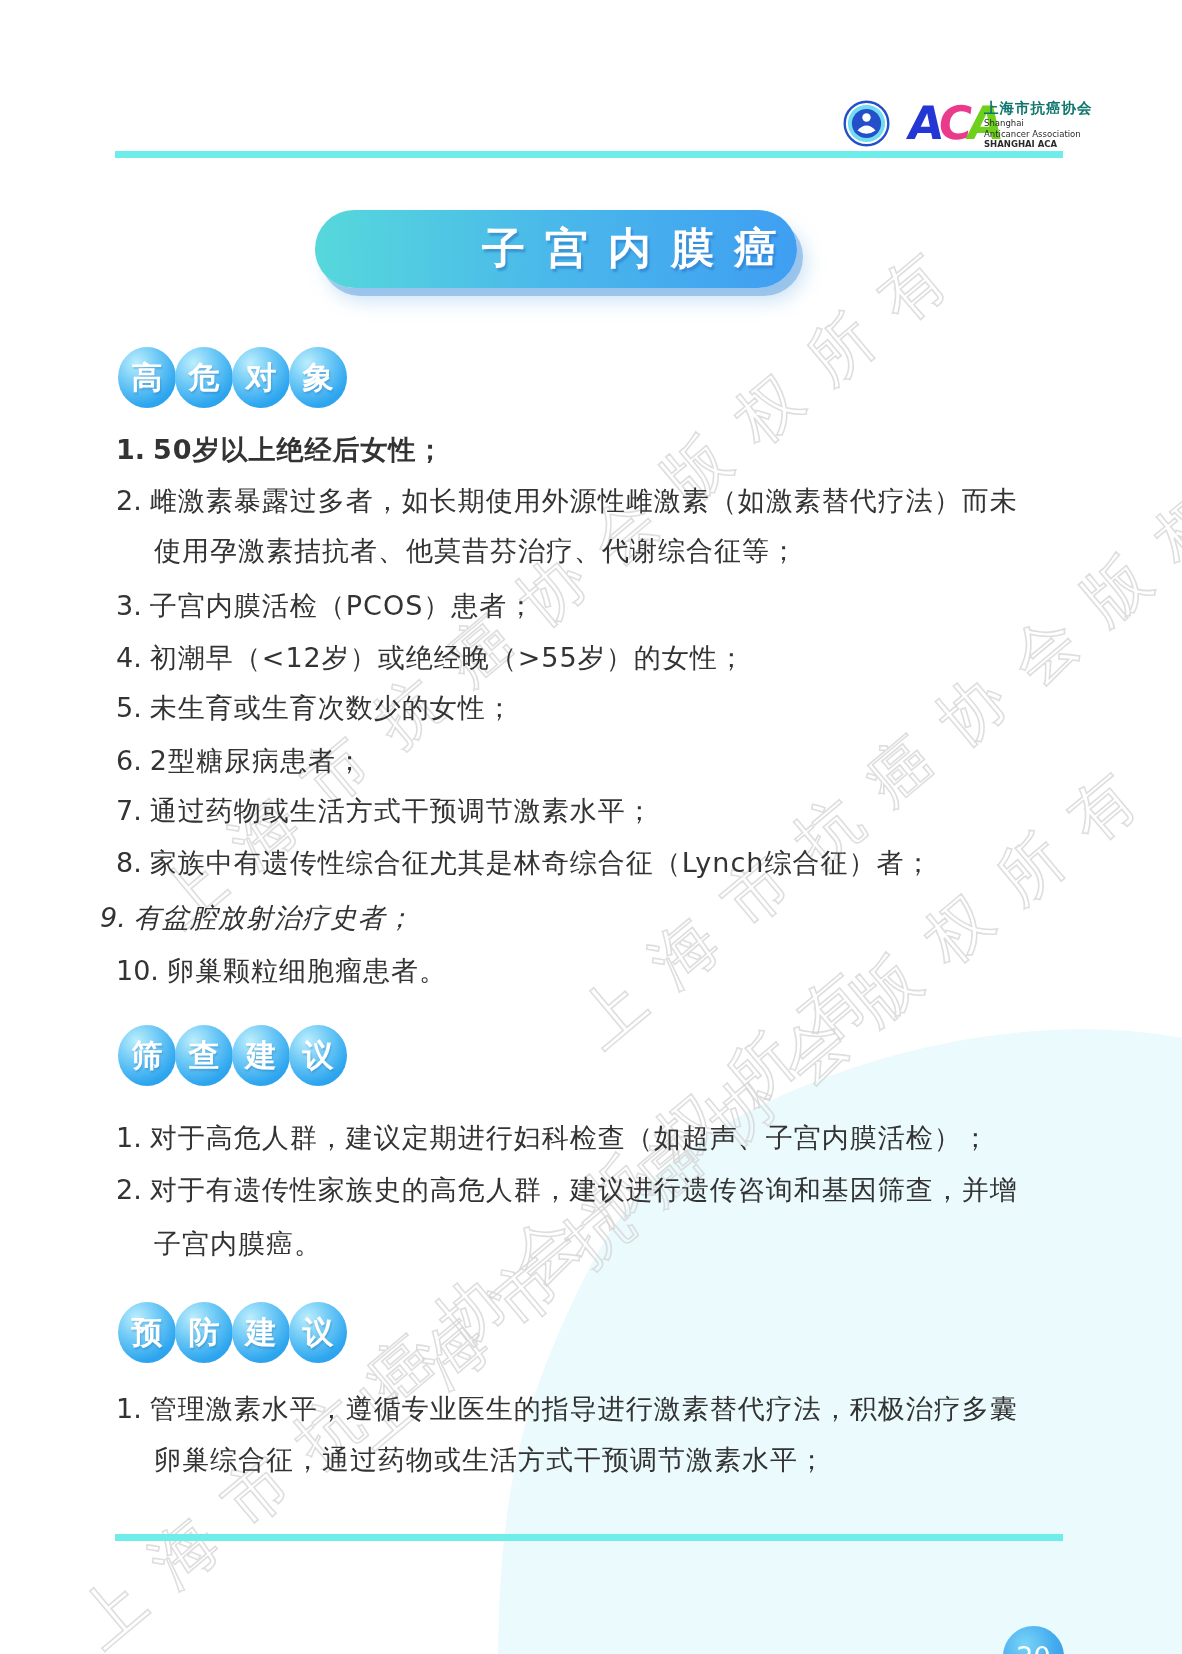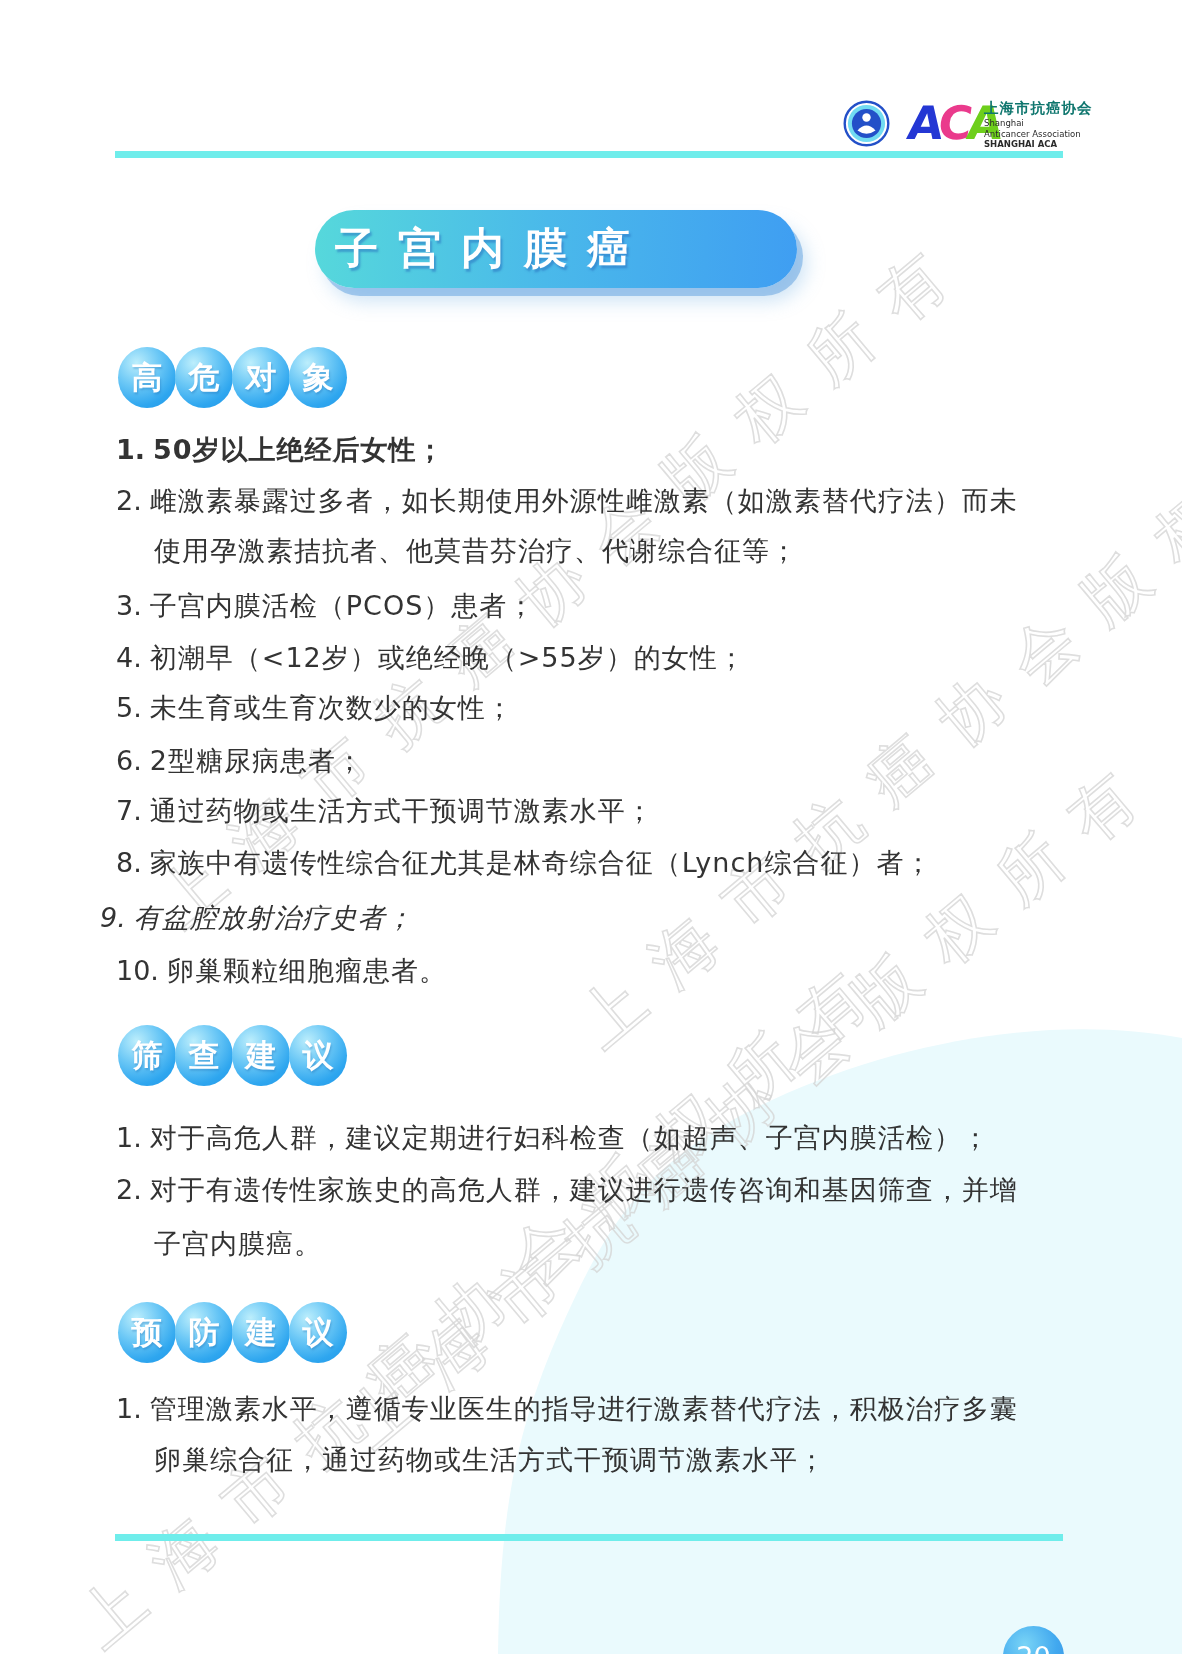--- a/index.html
+++ b/index.html
@@ -30,21 +30,21 @@
   .org-text { position:absolute; left:984px; top:99px; }
   .org-cn { font-size:14.5px; font-weight:bold; color:#0f766e; letter-spacing:1px; }
   .org-en { font-size:8.5px; color:#2a2a2a; line-height:10.5px; }
   .org-en.b { font-weight:bold; }
 
   
   .title-pill {
     position:absolute; left:315px; top:210px; width:482px; height:78px; border-radius:40px;
     background:linear-gradient(93deg,#56d8db 0%,#4ab9ea 48%,#3f9ef2 100%);
     box-shadow:6px 8px 0 rgba(80,150,220,.45), 10px 14px 18px rgba(120,180,230,.35);
-    display:flex; align-items:center; justify-content:flex-start;
+    display:flex; align-items:center; justify-content:flex-end;
   }
   .title-text {
     font-size:43px; font-weight:bold; color:#ffffff; letter-spacing:20px; padding-left:20px;
     text-shadow:2px 3px 2px rgba(40,110,190,.5); white-space:nowrap;
   }
 
   
   .badge { position:absolute; left:118px; display:flex; }
   .badge-c {
     width:58px; height:61px; border-radius:50%; margin-right:-1px;

